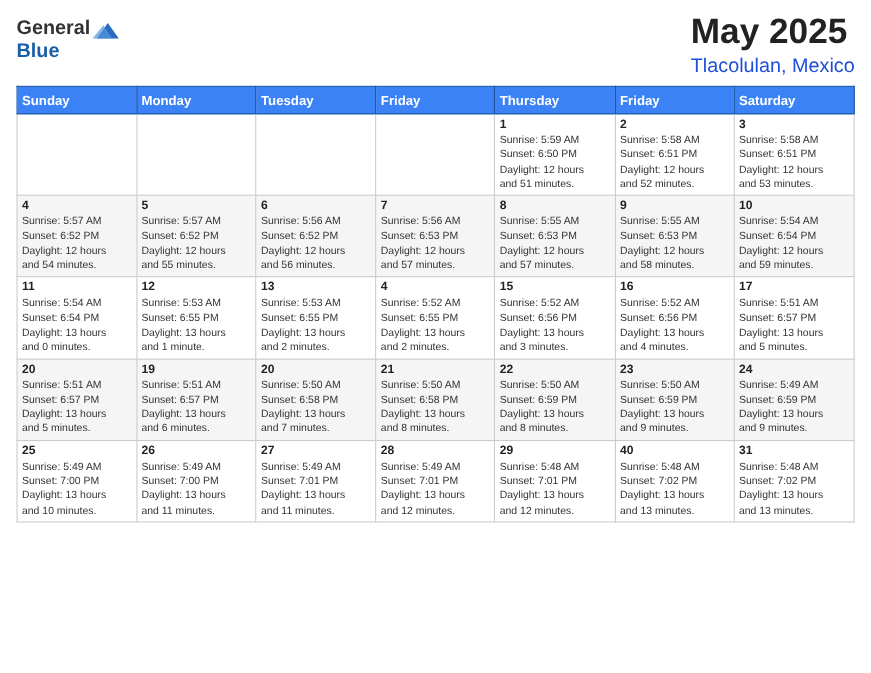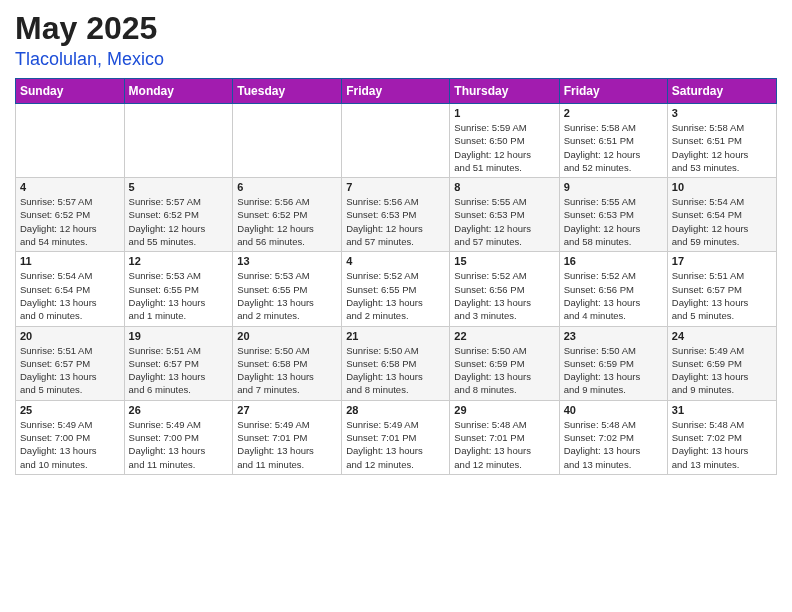--- a/index.html
+++ b/index.html
@@ -79,21 +79,21 @@
       background: #fff;
     }
     .calendar tr:nth-child(even) td {
       background: #f5f5f5;
     }
     .calendar tr:nth-child(odd) td {
       background: #fff;
     }
     
     .calendar thead tr td, .calendar thead tr th {
-      background: #a21caf;
+      background: #3b82f6;
     }
     .day-num {
       font-weight: bold;
       font-size: 11px;
       margin-bottom: 2px;
       color: #222;
     }
     .day-info {
       font-size: 9.5px;
       color: #333;
@@ -103,20 +103,32 @@
       background: #fff !important;
     }
     
     .row-odd td { background: #fff; }
     .row-even td { background: #f0f0f0; }
   </style>
 </head>
 <body>
 
 <div class="header">
+  <div class="logo">
+    <div class="logo-text">
+      <span style="display:flex;align-items:center;">
+        <span class="logo-general">General</span>
+        <svg class="logo-icon" viewBox="0 0 24 20" fill="none" xmlns="http://www.w3.org/2000/svg">
+          <polygon points="4,18 14,4 24,18" fill="#2a6bbf"></polygon>
+          <polygon points="0,18 10,6 18,18" fill="#5599dd" opacity="0.7"></polygon>
+        </svg>
+      </span>
+      <span class="logo-blue">Blue</span>
+    </div>
+  </div>
   <div class="title-block">
     <div class="cal-title">May 2025</div>
     <div class="cal-subtitle">Tlacolulan, Mexico</div>
   </div>
 </div>
 
 <table class="calendar">
   <thead>
     <tr>
       <th>Sunday</th>

